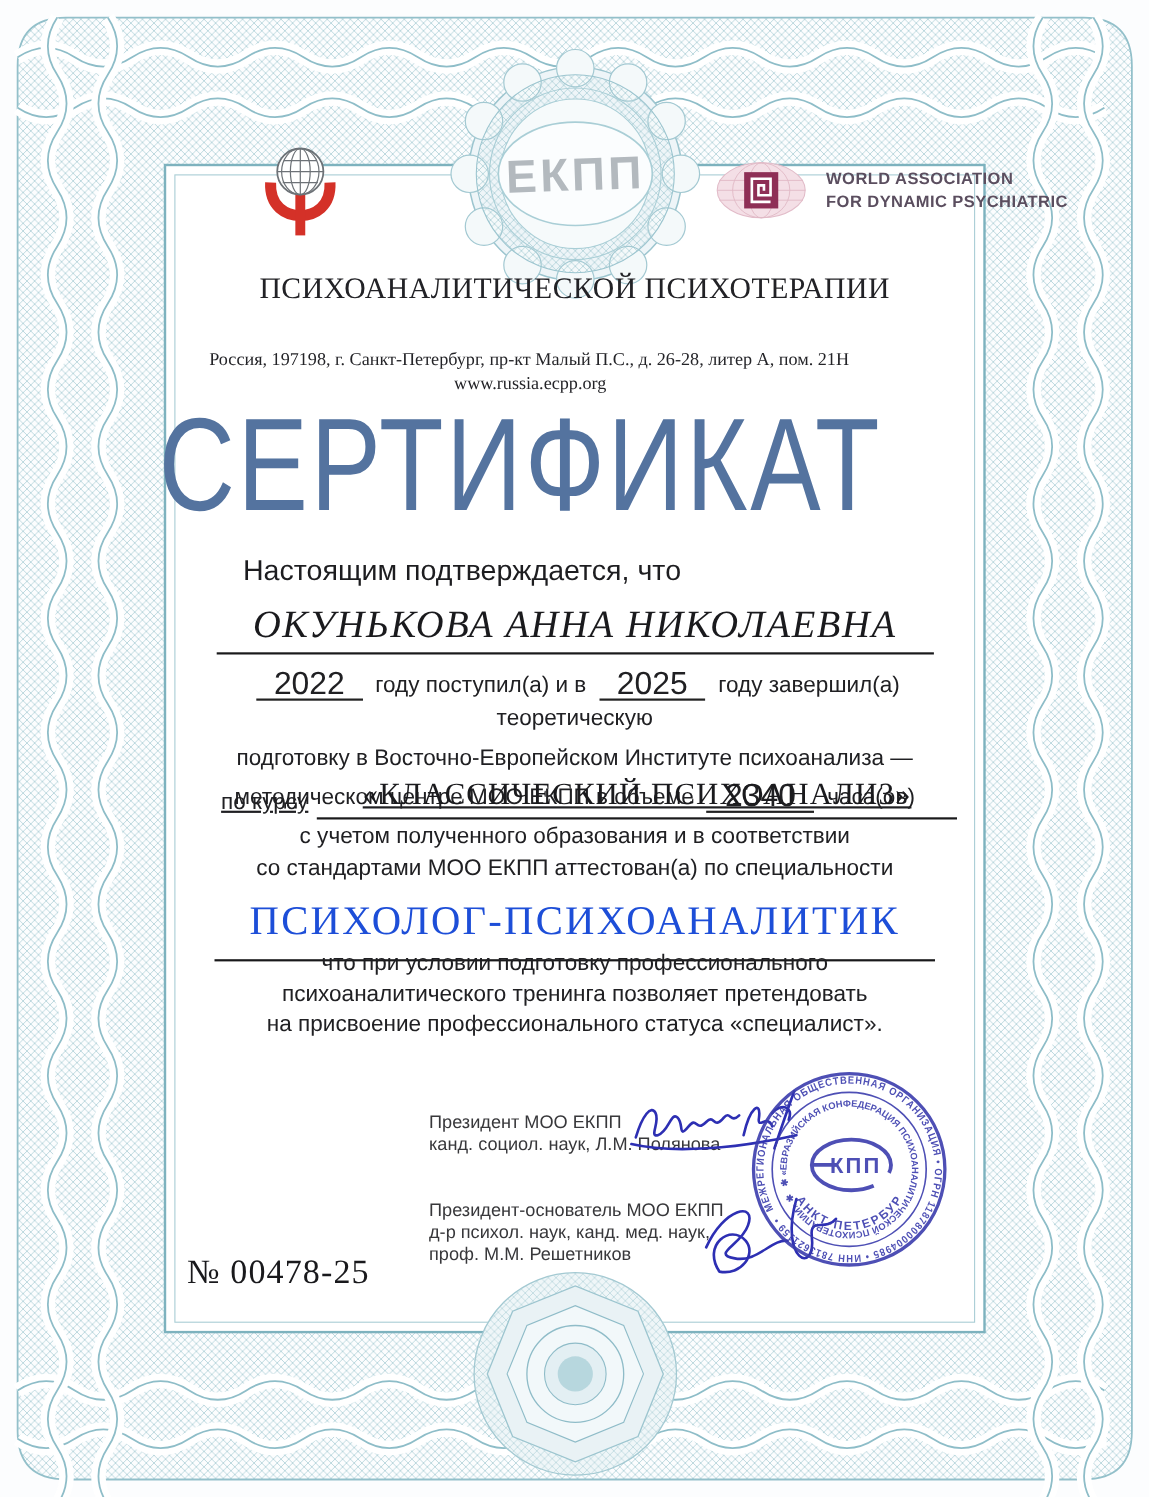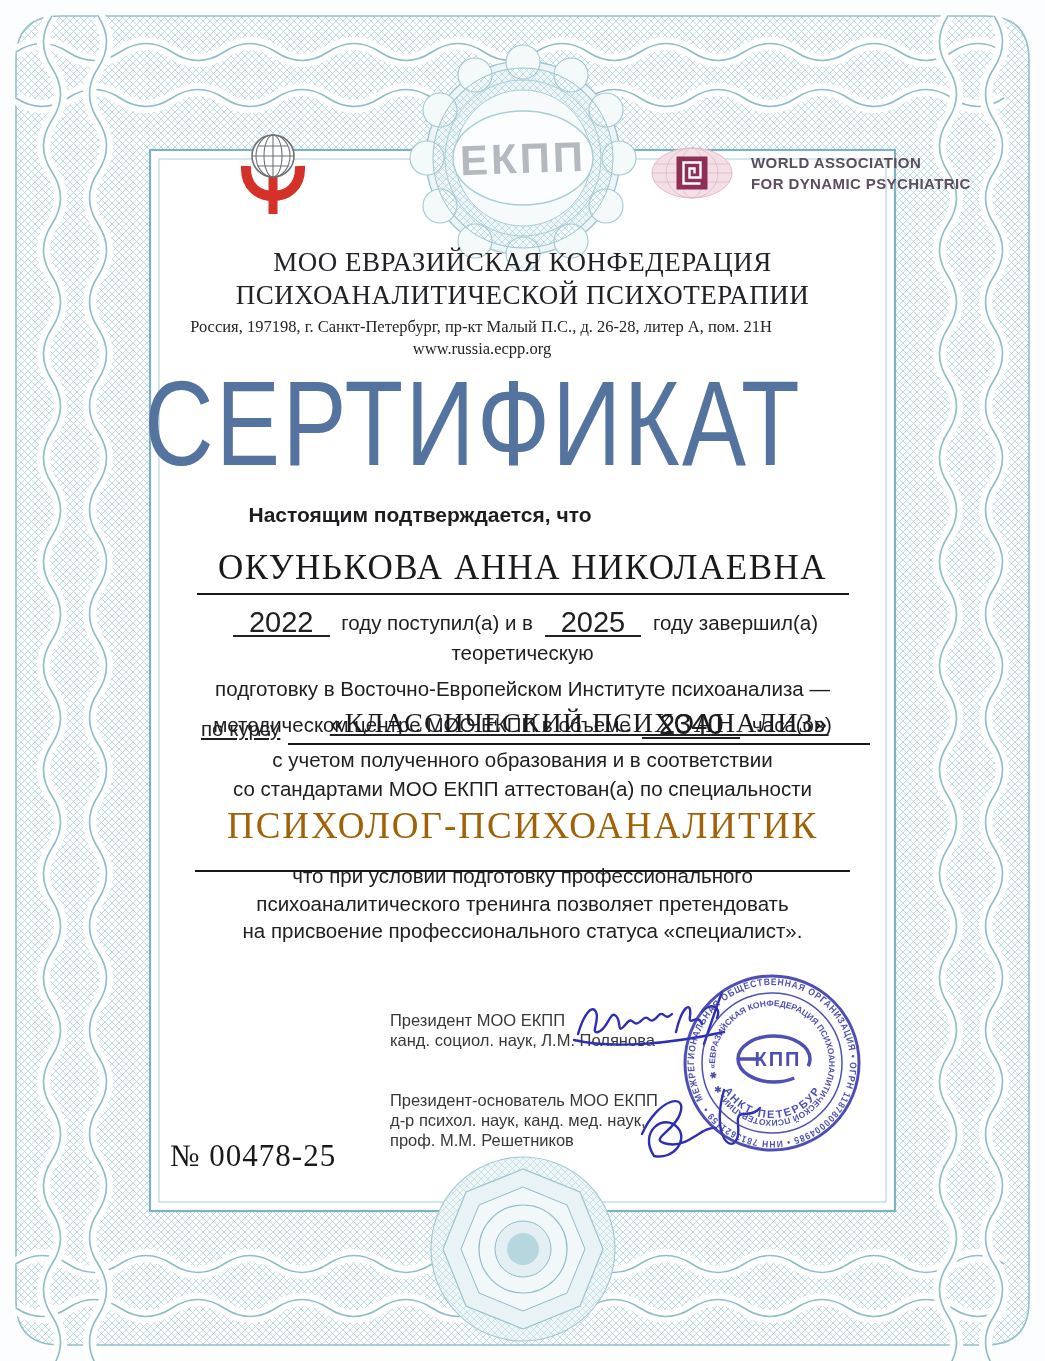--- a/index.html
+++ b/index.html
@@ -21,42 +21,42 @@
   .address{left:0;top:317px;width:962px;text-align:center;
            font-family:"Liberation Serif",serif;font-size:16.5px;color:#242428;}
   .website{left:0;top:339px;width:964px;text-align:center;
            font-family:"Liberation Serif",serif;font-size:16.5px;color:#242428;}
 
   
   .title{left:0;top:358px;width:946px;height:135px;text-align:center;}
   .title span{display:inline-block;font-size:120px;font-weight:400;color:#54739f;
               letter-spacing:3px;transform:scaleX(.80);transform-origin:center;
               white-space:nowrap;line-height:130px;}
-  .subtitle{left:0;top:503px;width:840px;text-align:center;font-size:21px;color:#1d1d20;font-weight:bold;}
+  .subtitle{left:0;top:503px;width:840px;text-align:center;font-size:26px;color:#1d1d20;}
 
   
   .content{left:175px;width:695px;text-align:center;}
   .holder{top:548px;}
   .holder .uline{display:block;margin:0 auto;width:652px;border-bottom:2.5px solid #19191b;
                  padding-bottom:5px;font-family:"Liberation Serif",serif;font-size:35px;
-                 letter-spacing:1.5px;color:#1a1a1d;white-space:nowrap;}
+                 letter-spacing:1.5px;color:#1a1a1d;white-space:nowrap;font-style:italic;}
   .para{top:608px;font-size:20.5px;color:#202023;}
   .para .pline{margin-bottom:6px;line-height:30px;}
   .blank{display:inline-block;border-bottom:2px solid #222;padding:0 16px 0 16px;
          font-size:29px;line-height:26px;margin:0 6px;vertical-align:-2px;}
   .courseRow{top:707px;display:flex;align-items:flex-end;text-align:left;text-decoration:underline;}
   .courseLabel{font-size:20.5px;color:#202023;padding:0 8px 4px 26px;white-space:nowrap;}
   .courseLine{flex:1;border-bottom:2.5px solid #19191b;text-align:center;
               font-family:"Liberation Serif",serif;font-size:28px;letter-spacing:1px;
               color:#1a1a1d;padding-bottom:4px;white-space:nowrap;}
   .stdLines{top:746px;font-size:20.5px;line-height:28.5px;color:#202023;}
   .specialty{top:804px;}
-  .specialty .uline{display:block;margin:0 auto;width:655px;border-bottom:2.5px solid #19191b;
-                    padding-bottom:23px;font-family:"Liberation Serif",serif;font-size:37px;
-                    letter-spacing:2px;color:#a16207;white-space:nowrap;}
+  .specialty .uline{display:block;margin:12px auto;width:655px;border-bottom:2.5px solid #19191b;
+                    padding-bottom:13px;font-family:"Liberation Serif",serif;font-size:37px;
+                    letter-spacing:2px;color:#1d4ed8;white-space:nowrap;}
   .closing{top:862px;font-size:20.5px;line-height:27.5px;color:#202023;}
 
   
   .signBlock{left:390px;font-size:16.5px;line-height:20px;color:#38383b;text-align:left;}
   .sign1{top:1010px;}
   .sign2{top:1090px;}
 
   .number{left:170px;top:1138px;font-size:31px;letter-spacing:1px;color:#19191c;font-family:Liberation Serif, serif;}
 
   .stamp{left:674px;top:965px;opacity:.9;}
@@ -162,21 +162,20 @@
       <rect x="-15.5" y="-16.5" width="31" height="33" fill="#8e2f56"></rect>
       <path d="M8.5,10.5 H-8.5 V-10.5 H8.5 V4.5 H-2.5 V-4.5 H2.5 V0.5" stroke="#ffffff" stroke-width="2.4" fill="none"></path>
     </g>
   </svg>
   <div class="abs wadp-text">
     <div>WORLD ASSOCIATION</div>
     <div>FOR DYNAMIC PSYCHIATRIC</div>
   </div>
 
   <div class="abs org">
-    <div>МОО ЕВРАЗИЙСКАЯ КОНФЕДЕРАЦИЯ</div>
     <div>ПСИХОАНАЛИТИЧЕСКОЙ ПСИХОТЕРАПИИ</div>
   </div>
   <div class="abs address">Россия, 197198, г. Санкт-Петербург, пр-кт Малый П.С., д. 26-28, литер А, пом. 21Н</div>
   <div class="abs website">www.russia.ecpp.org</div>
 
   <div class="abs title">
     <span>СЕРТИФИКАТ</span>
   </div>
   <div class="abs subtitle">Настоящим подтверждается, что</div>
 

